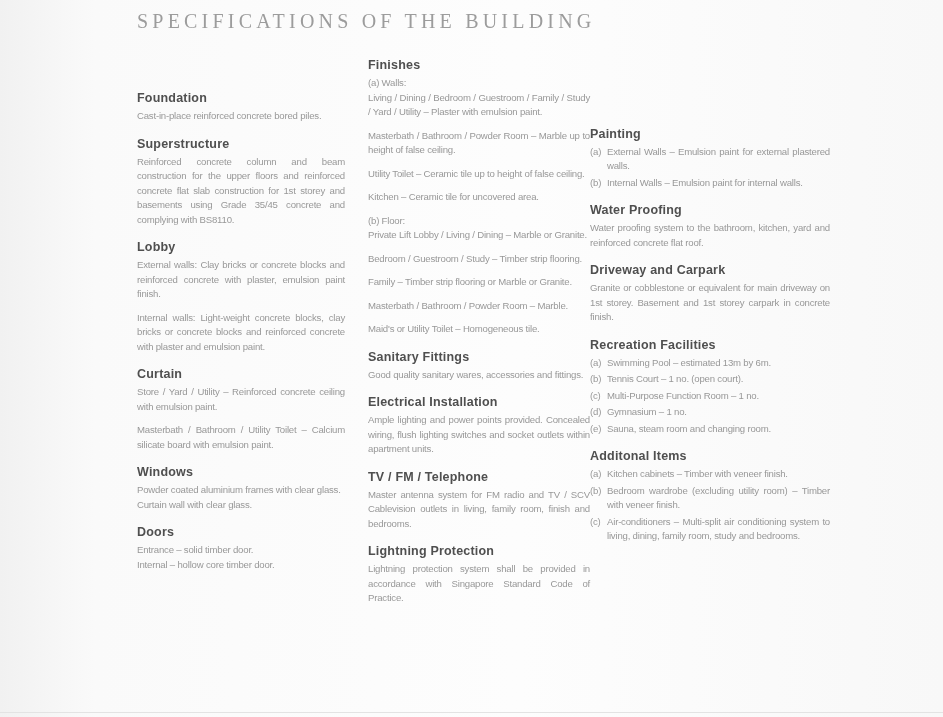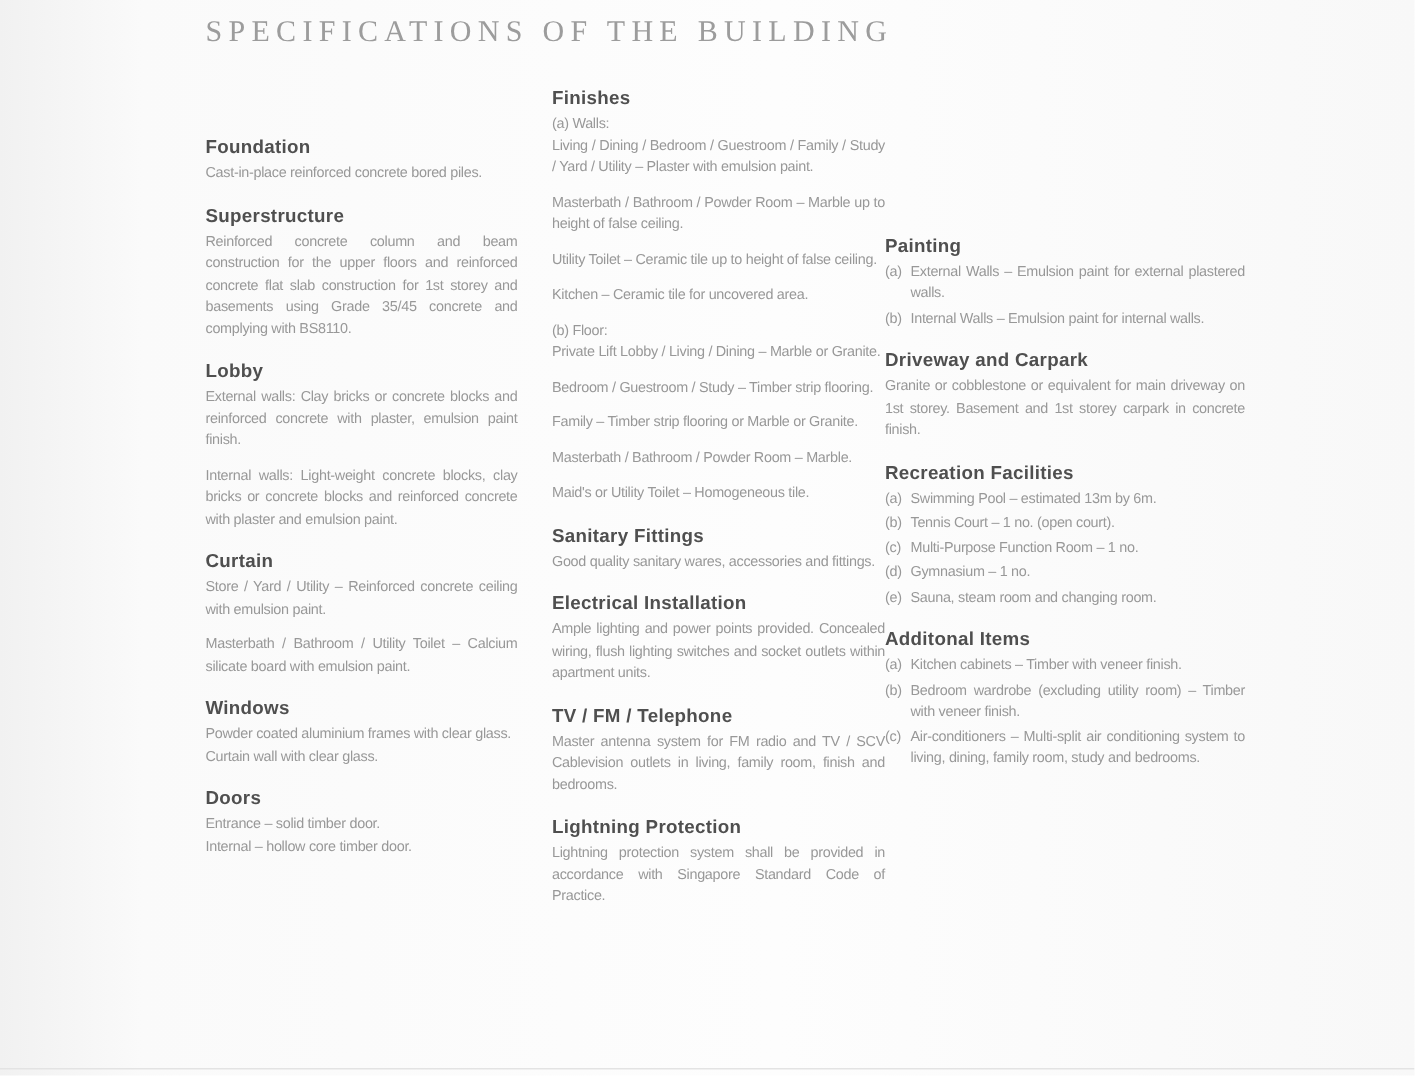--- a/index.html
+++ b/index.html
@@ -150,20 +150,24 @@
   <div class="list-item">
             <span class="item-label">(a)</span>
             <span class="item-text">External Walls – Emulsion paint for external plastered walls.</span>
           </div>
           <div class="list-item">
             <span class="item-label">(b)</span>
             <span class="item-text">Internal Walls – Emulsion paint for internal walls.</span>
           </div>
         </section>
         <section class="section">
+    <h2 class="section-heading">Water Proofing</h2>
+  <p class="body-text">Water proofing system to the bathroom, kitchen, yard and reinforced concrete flat roof.</p>
+        </section>
+        <section class="section">
     <h2 class="section-heading">Driveway and Carpark</h2>
   <p class="body-text">Granite or cobblestone or equivalent for main driveway on 1st storey. Basement and 1st storey carpark in concrete finish.</p>
         </section>
         <section class="section">
     <h2 class="section-heading">Recreation Facilities</h2>
   <div class="list-item">
             <span class="item-label">(a)</span>
             <span class="item-text">Swimming Pool – estimated 13m by 6m.</span>
           </div>
           <div class="list-item">

